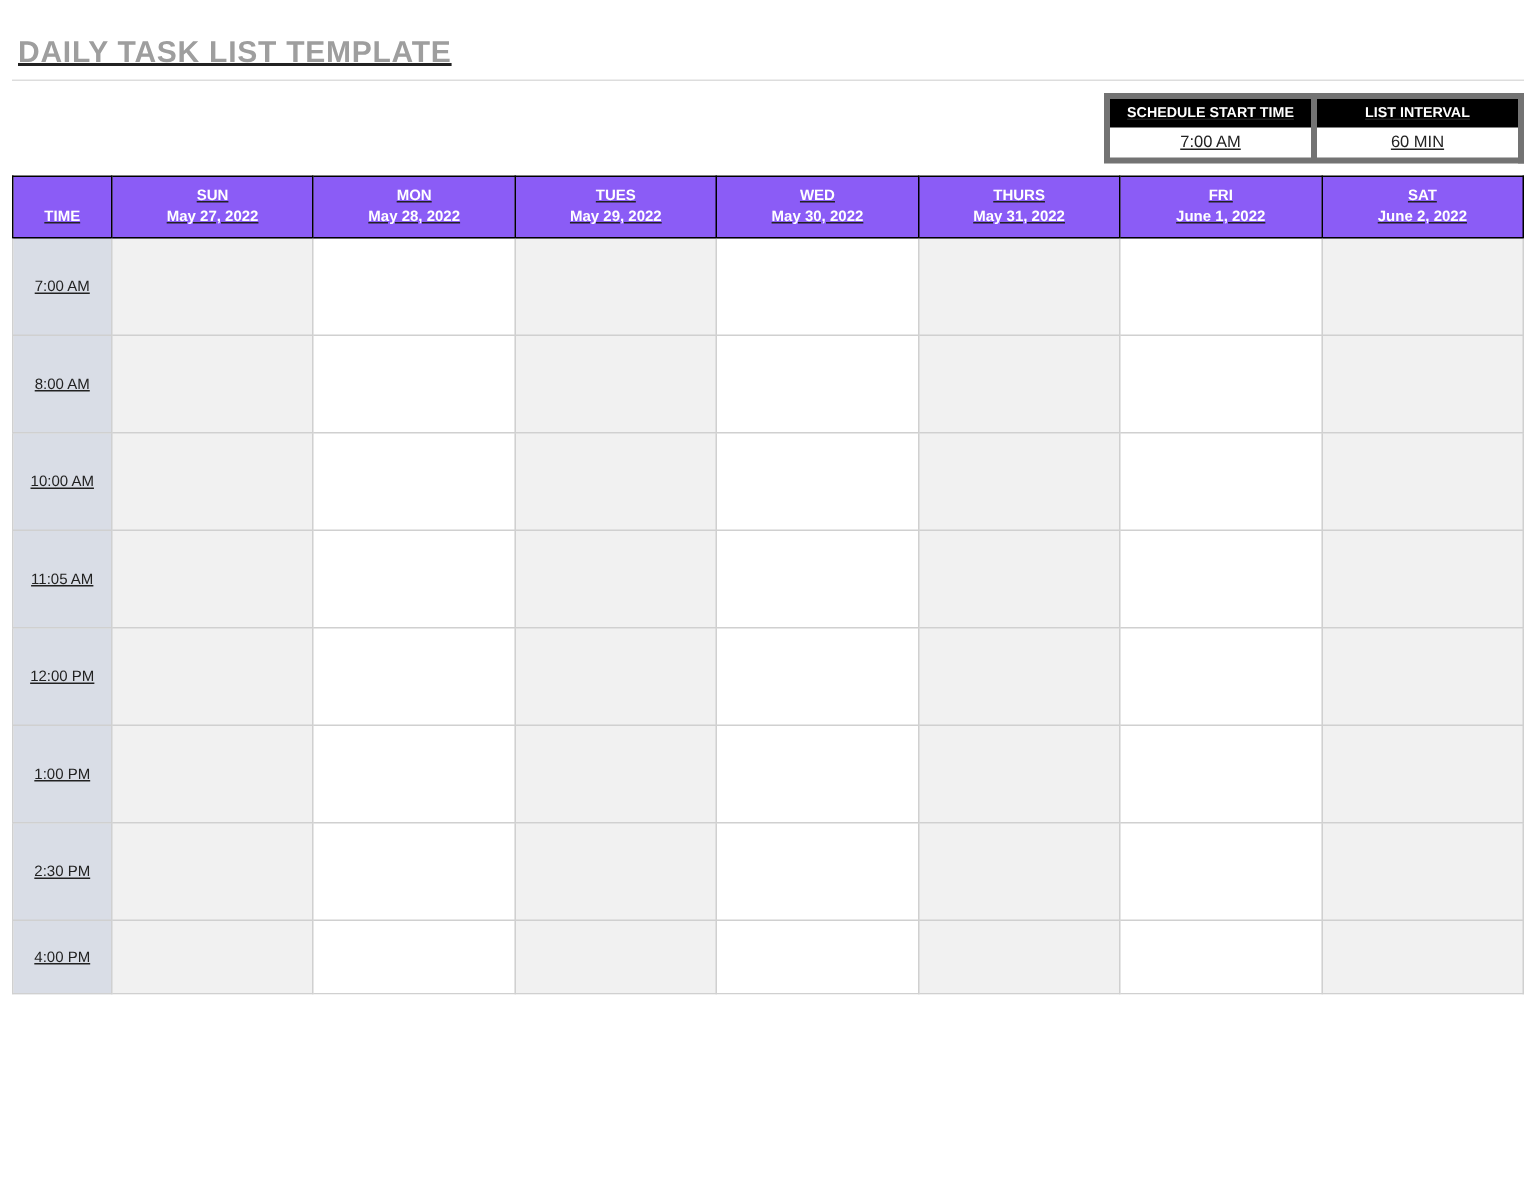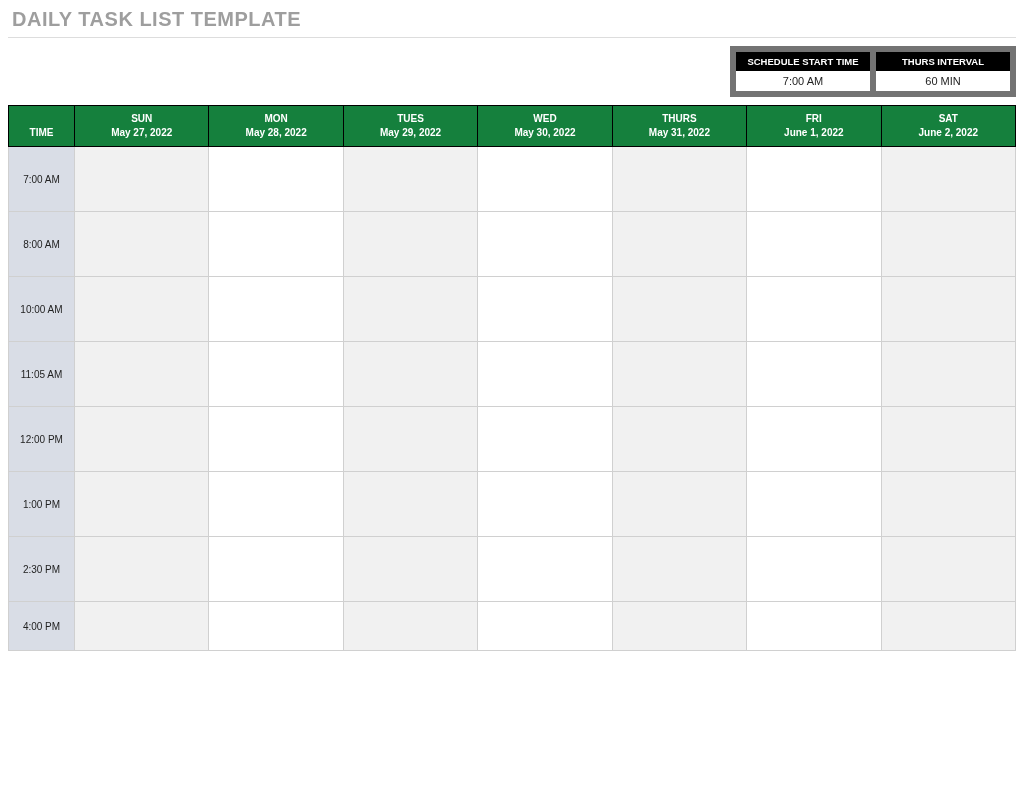--- a/index.html
+++ b/index.html
@@ -4,43 +4,44 @@
 <style>
   html, body {
     margin: 0;
     padding: 0;
     font-family: Arial, Helvetica, sans-serif;
     background: #fff;
     color: #222;
     width: 1024px;
   }
   .page {
-    padding: 6px 8px 0 8px;
+    padding: 22px 8px 0 8px;
     box-sizing: border-box;
+    text-decoration: underline;
   }
   .title {
     font-size: 20px;
     font-weight: bold;
     letter-spacing: 0.5px;
     color: #9e9e9e;
     padding: 2px 0 6px 4px;
     border-bottom: 1px solid #ddd;
   }
 
   
   .meta-row {
     display: flex;
     justify-content: flex-end;
     margin-top: 8px;
     margin-bottom: 8px;
     gap: 0;
   }
   .meta-box {
     width: 134px;
-    border: 6px solid #737373;
+    border: 4px solid #737373;
     font-size: 10px;
   }
   .meta-box + .meta-box { border-left: none; }
   .meta-head {
     background: #000;
     color: #fff;
     font-weight: bold;
     text-align: center;
     padding: 4px 2px;
     font-size: 9.5px;
@@ -51,21 +52,21 @@
     font-size: 11px;
   }
 
   
   table.schedule {
     border-collapse: collapse;
     width: 100%;
     table-layout: fixed;
   }
   table.schedule th {
-    background: #15803d;
+    background: #8b5cf6;
     color: #fff;
     font-size: 10px;
     padding: 6px 2px;
     border: 1px solid #000;
     text-align: center;
     line-height: 1.4;
   }
   table.schedule th .dow { font-weight: bold; }
   table.schedule th .dt  { font-weight: bold; }
   col.time-col { width: 66px; }
@@ -100,21 +101,21 @@
 <div class="page">
 
   <div class="title">DAILY TASK LIST TEMPLATE</div>
 
   <div class="meta-row">
     <div class="meta-box">
       <div class="meta-head">SCHEDULE START TIME</div>
       <div class="meta-val">7:00 AM</div>
     </div>
     <div class="meta-box">
-      <div class="meta-head">THURS INTERVAL</div>
+      <div class="meta-head">LIST INTERVAL</div>
       <div class="meta-val">60 MIN</div>
     </div>
   </div>
 
   <table class="schedule">
     <colgroup>
       <col class="time-col">
       <col>
         <col>
         <col>

